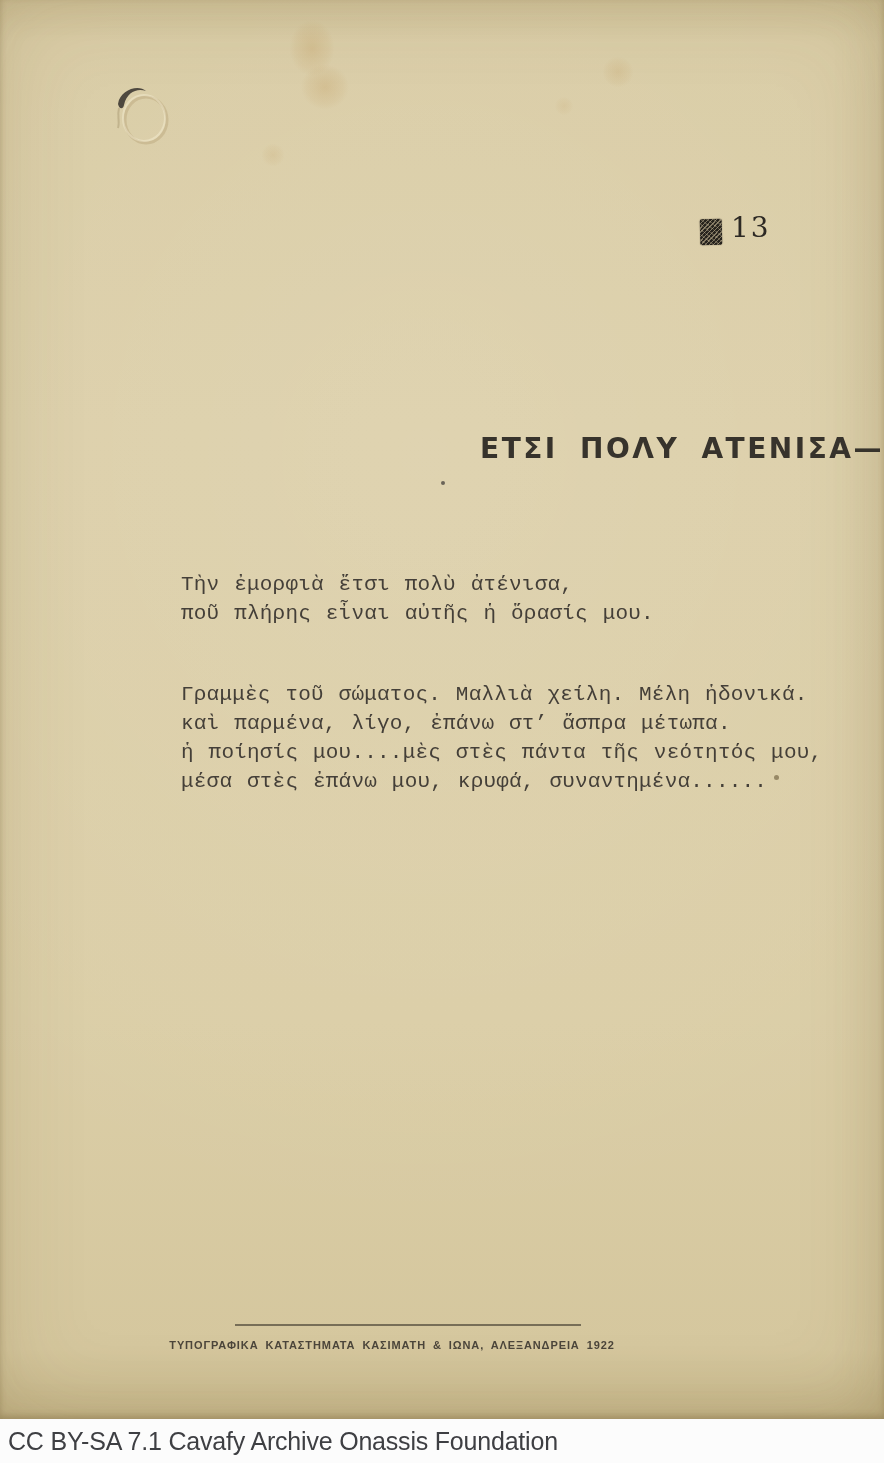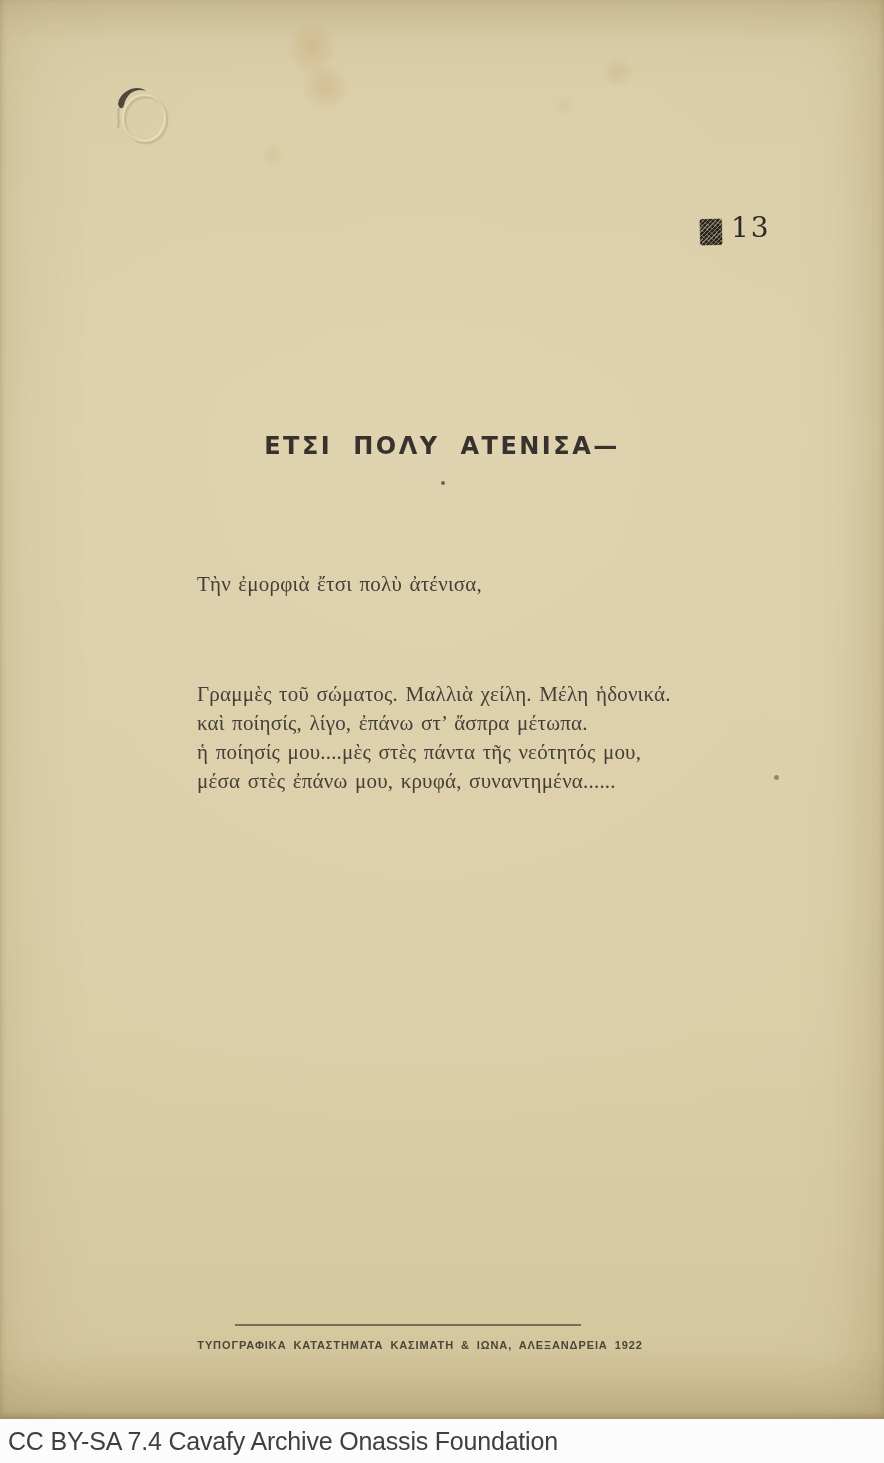--- a/index.html
+++ b/index.html
@@ -57,52 +57,52 @@
   }
   .pagenum {
     position: absolute; left: 731px; top: 211px;
     font-family: "DejaVu Serif", serif;
     font-size: 28px; color: #2d2924; letter-spacing: 2px;
   }
 
   
   .title {
     position: absolute; left: 0; top: 432px; width: 884px;
-    margin: 0; text-align: center;
+    margin: 0; text-align: right;
     font-family: "DejaVu Sans", sans-serif;
-    font-weight: bold; font-size: 24px;
+    font-weight: bold; font-size: 28px;
     letter-spacing: 2.5px; word-spacing: 10px;
     color: #37332c;
   }
   .title-dot {
     position: absolute; left: 441px; top: 481px;
     width: 4px; height: 4px; border-radius: 50%;
     background: #565049; opacity: .85;
   }
 
   
   .stanza {
-    position: absolute; left: 197px;
-    font-family: Liberation Serif, serif;
+    position: absolute; left: 181px;
+    font-family: Liberation Mono, monospace;
     font-size: 21px; line-height: 29px;
     letter-spacing: 0.2px; word-spacing: 2px;
     color: #443f38; white-space: nowrap;
   }
   .stanza.first  { top: 570px; }
   .stanza.second { top: 680px; }
 
   
   .imprint-rule {
     position: absolute; left: 408px; top: 1324px;
     width: 346px; height: 1.5px;
     transform: translateX(-50%);
     background: #57503f; opacity: .75;
   }
   .imprint {
-    position: absolute; left: 420px; top: 1339px;
+    position: absolute; left: 392px; top: 1339px;
     transform: translateX(-50%);
     font-family: "Liberation Sans", sans-serif;
     font-weight: bold; font-size: 11px;
     letter-spacing: 0.9px; word-spacing: 3px;
     color: #4b453a; white-space: nowrap;
   }
 
   
   .footer {
     position: absolute; left: 0; bottom: 0;
@@ -139,31 +139,32 @@
     <div class="speck"></div>
 
     <div class="stamp"></div>
     <div class="pagenum">13</div>
 
     <h1 class="title">ΕΤΣΙ ΠΟΛΥ ΑΤΕΝΙΣΑ—</h1>
     <div class="title-dot"></div>
 
     <div class="stanza first">
       <div class="poem-line">Τὴν ἐμορφιὰ ἔτσι πολὺ ἀτένισα,</div>
+      <div class="poem-line">ποῦ πλήρης εἶναι αὐτῆς ἡ ὅρασίς μου.</div>
     </div>
 
     <div class="stanza second">
       <div class="poem-line">Γραμμὲς τοῦ σώματος. Μαλλιὰ χείλη. Μέλη ἡδονικά.</div>
-      <div class="poem-line">καὶ ποίησίς, λίγο, ἐπάνω στ’ ἄσπρα μέτωπα.</div>
+      <div class="poem-line">καὶ παρμένα, λίγο, ἐπάνω στ’ ἄσπρα μέτωπα.</div>
       <div class="poem-line">ἡ ποίησίς μου....μὲς στὲς πάντα τῆς νεότητός μου,</div>
       <div class="poem-line">μέσα στὲς ἐπάνω μου, κρυφά, συναντημένα......</div>
     </div>
 
     <div class="imprint-rule"></div>
     <div class="imprint">ΤΥΠΟΓΡΑΦΙΚΑ ΚΑΤΑΣΤΗΜΑΤΑ ΚΑΣΙΜΑΤΗ &amp; ΙΩΝΑ, ΑΛΕΞΑΝΔΡΕΙΑ 1922</div>
 
   </div>
 
   <div class="footer">
-    <span class="caption">CC BY-SA 7.4 Cavafy Archive Onassis Foundation</span>
+    <span class="caption">CC BY-SA 7.1 Cavafy Archive Onassis Foundation</span>
   </div>
 
 </div>
 
 </body></html>

